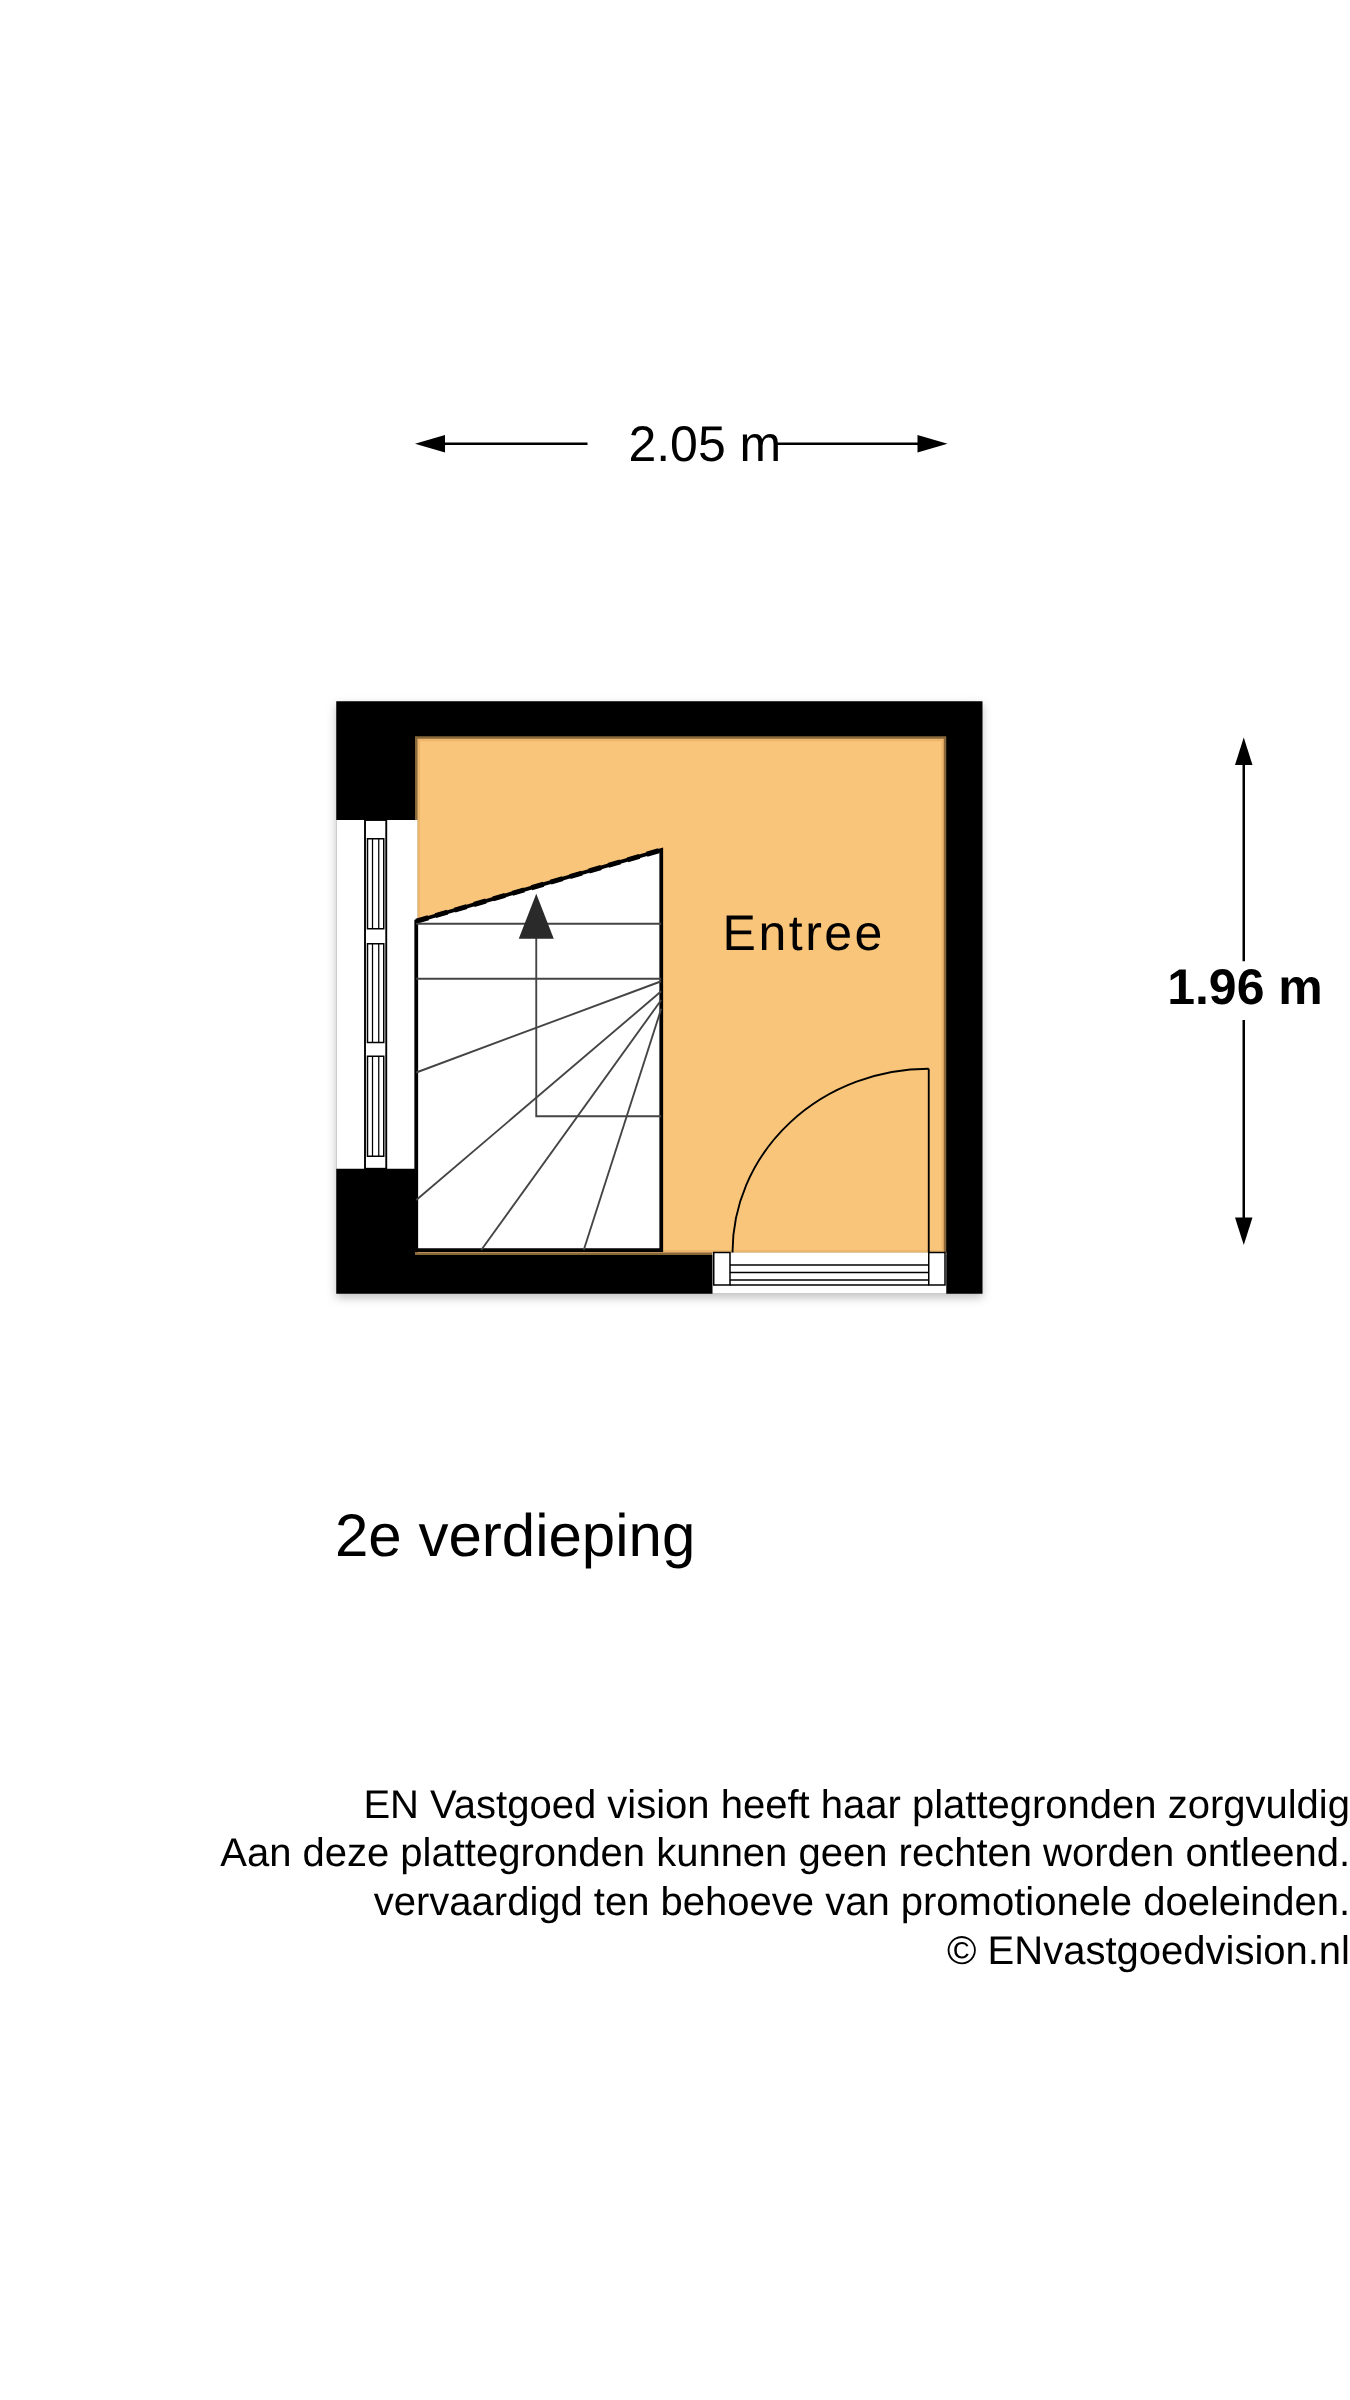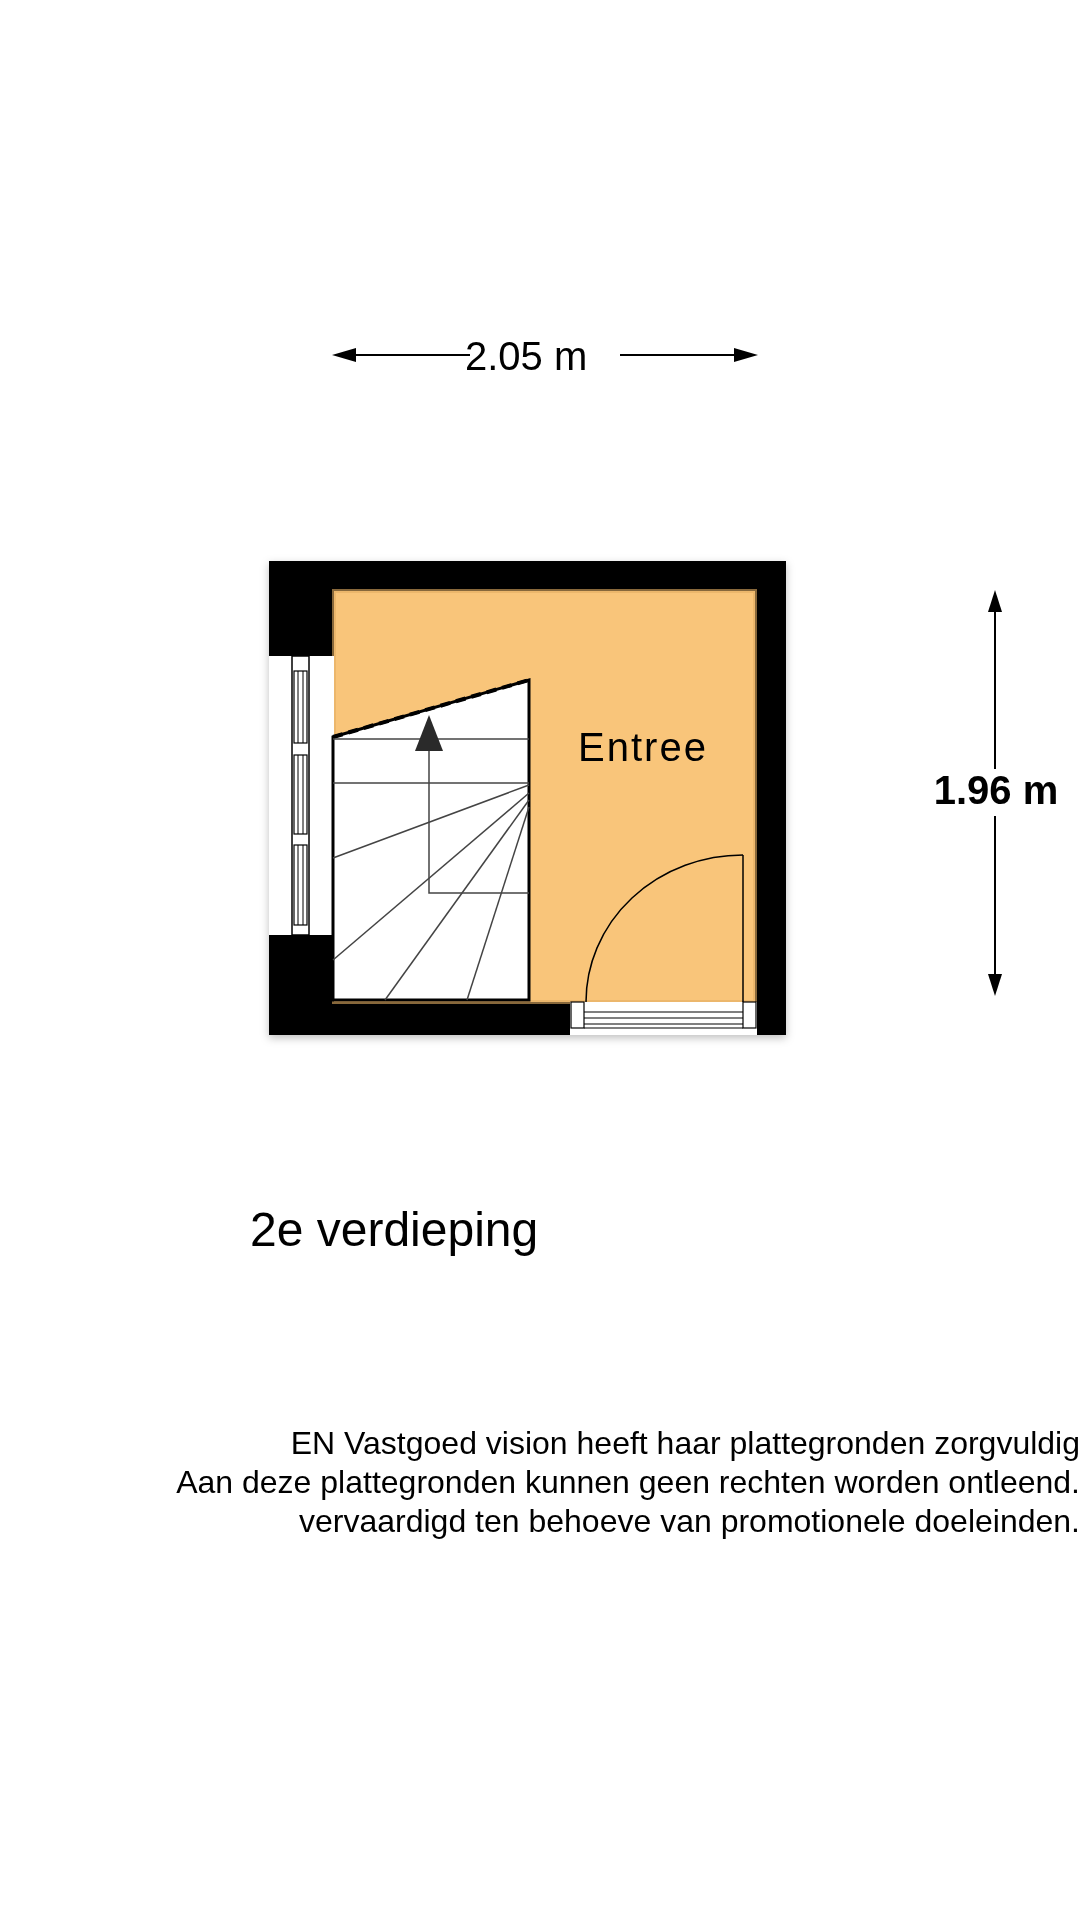--- a/index.html
+++ b/index.html
@@ -1,22 +1,22 @@
 <!DOCTYPE html>
 <html><head>
 <meta charset="utf-8">
 <style>
   html,body{margin:0;padding:0;background:#ffffff;}
   body{width:1080px;height:1920px;position:relative;overflow:hidden;font-family:"Liberation Sans",sans-serif;color:#000;}
   svg{position:absolute;left:0;top:0;}
   .txt{position:absolute;white-space:nowrap;font-family:"Liberation Sans",sans-serif;}
-  #dim-w{left:465px;top:334px;width:160px;text-align:left;font-size:40px;}
+  #dim-w{left:465px;top:334px;width:160px;text-align:right;font-size:40px;}
   #dim-h{left:930px;top:768px;width:132px;text-align:center;font-size:40px;font-weight:bold;}
   #room{left:560px;top:725px;width:166px;text-align:center;font-size:40px;letter-spacing:2px;}
-  #floor{left:250px;top:1202px;font-size:48px;}
+  #floor{left:268px;top:1202px;font-size:48px;}
   #disc{left:0;top:1424px;width:1080px;text-align:right;font-size:32px;line-height:39px;}
   #disc div{height:39px;}
 </style>
 </head>
 <body>
 
 <svg width="1080" height="1920" viewBox="0 0 1080 1920">
   <defs>
     <filter id="sh" x="-10%" y="-10%" width="120%" height="120%">
       <feDropShadow dx="0" dy="3" stdDeviation="4" flood-color="#000" flood-opacity="0.25"></feDropShadow>
@@ -90,13 +90,14 @@
 
 <div class="txt" id="dim-w">2.05 m</div>
 <div class="txt" id="dim-h">1.96 m</div>
 <div class="txt" id="room">Entree</div>
 <div class="txt" id="floor">2e verdieping</div>
 
 <div class="txt" id="disc">
   <div>EN Vastgoed vision heeft haar plattegronden zorgvuldig</div>
   <div>Aan deze plattegronden kunnen geen rechten worden ontleend.</div>
   <div>vervaardigd ten behoeve van promotionele doeleinden.</div>
+  <div>© ENvastgoedvision.nl</div>
 </div>
 
 </body></html>

